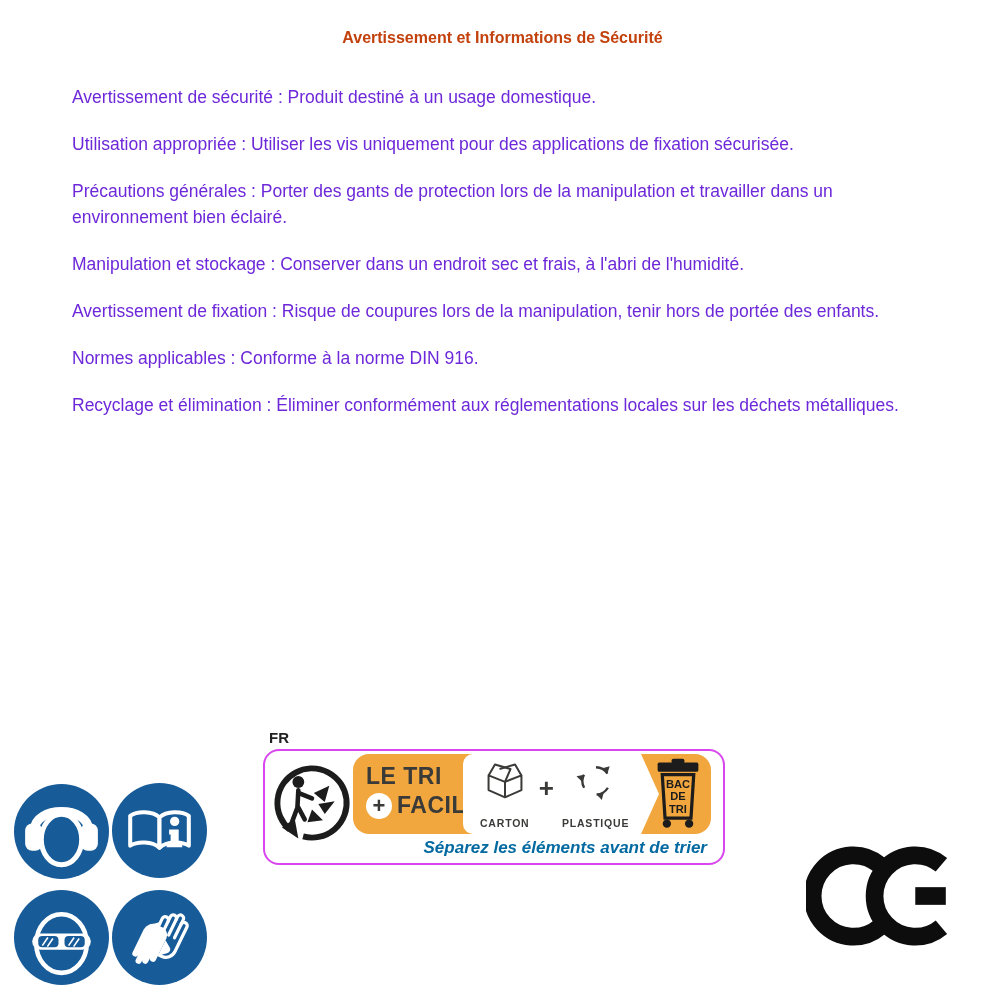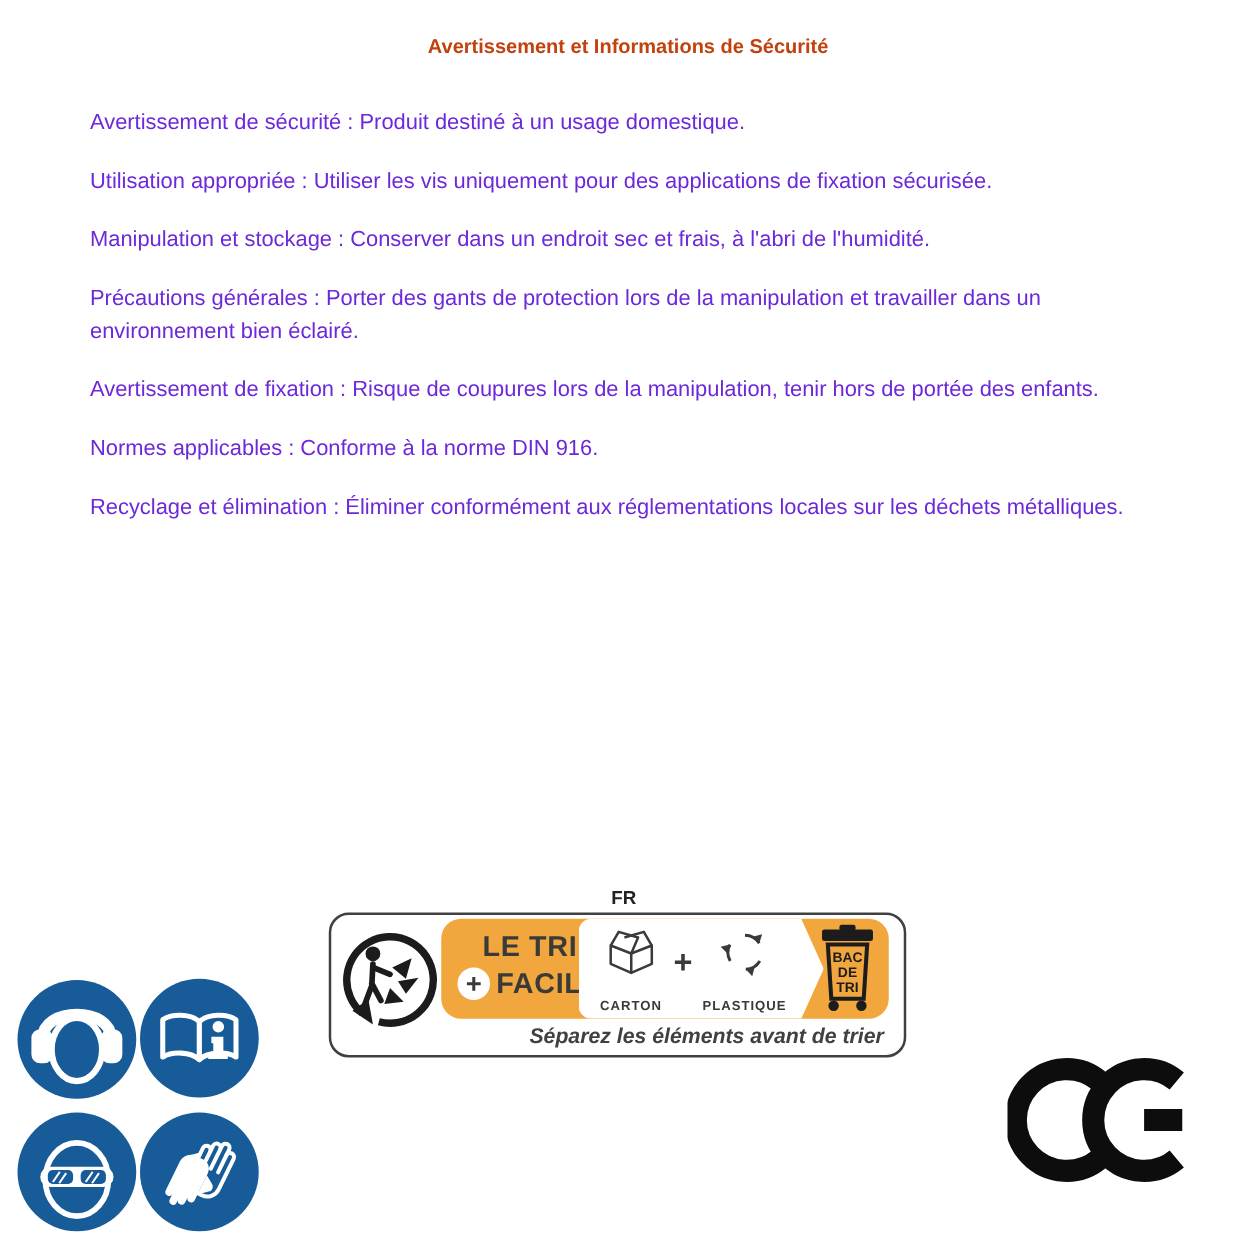--- a/index.html
+++ b/index.html
@@ -10,25 +10,25 @@
   
   .doc-title{
     position:absolute;top:29px;left:0;width:100%;text-align:center;
     font-size:16px;font-weight:bold;color:#c2410c;
   }
   .doc-body{position:absolute;top:84px;left:72px;width:852px;}
   .doc-body p{margin:0 0 21px 0;font-size:17.5px;line-height:26px;color:#6d28d9;}
   
   .picto{position:absolute;width:97px;height:97px;}
   
-  .recycle-block{position:absolute;left:263px;top:710px;width:466px;text-align:center;}
+  .recycle-block{position:absolute;left:263px;top:729px;width:466px;}
   .fr-code{font-size:15px;font-weight:bold;color:#222;margin:0 0 3px 6px;}
   .tri-label{
     position:relative;width:462px;height:116px;background:#fff;
-    border:2px solid #404040;border-radius:16px;box-sizing:border-box;
+    border:2px solid #d946ef;border-radius:16px;box-sizing:border-box;
   }
   .triman{position:absolute;left:6px;top:8px;}
   .tri-banner{
     position:absolute;left:88px;top:3px;width:358px;height:80px;
     border-radius:16px;
   }
   .brand{position:absolute;left:13px;top:9px;}
   .brand-line1{font-size:23px;font-weight:bold;letter-spacing:0.5px;line-height:26px;}
   .brand-line2{display:flex;align-items:center;gap:5px;margin-top:3px;}
   .plus-circle{
@@ -65,22 +65,22 @@
 </head>
 <body>
 
 <div class="canvas">
 
   <div class="doc-title">Avertissement et Informations de Sécurité</div>
 
   <div class="doc-body">
     <p>Avertissement de sécurité : Produit destiné à un usage domestique.</p>
     <p>Utilisation appropriée : Utiliser les vis uniquement pour des applications de fixation sécurisée.</p>
+    <p>Précautions générales : Porter des gants de protection lors de la manipulation et travailler dans un environnement bien éclairé.</p>
     <p>Manipulation et stockage : Conserver dans un endroit sec et frais, à l'abri de l'humidité.</p>
-    <p>Précautions générales : Porter des gants de protection lors de la manipulation et travailler dans un environnement bien éclairé.</p>
     <p>Avertissement de fixation : Risque de coupures lors de la manipulation, tenir hors de portée des enfants.</p>
     <p>Normes applicables : Conforme à la norme DIN 916.</p>
     <p>Recyclage et élimination : Éliminer conformément aux réglementations locales sur les déchets métalliques.</p>
   </div>
 
   <div class="picto" style="left:13px;top:783px;">
     <svg width="97" height="97" viewBox="0 0 96 96">
       <circle cx="48" cy="48" r="47" fill="#175B99"></circle>
       <ellipse cx="48" cy="56" rx="20" ry="25" fill="none" stroke="#fff" stroke-width="5"></ellipse>
       <path d="M21 47 C21 22, 75 22, 75 47" fill="none" stroke="#fff" stroke-width="9"></path>
@@ -191,21 +191,21 @@
             <path d="M10 17 L44 17 L41 64 L13 64 Z" fill="none" stroke="#1c1c1c" stroke-width="3.5"></path>
             <text x="27" y="32" text-anchor="middle" font-family="Liberation Sans, sans-serif" font-size="12" font-weight="bold" fill="#1c1c1c">BAC</text>
             <text x="27" y="45" text-anchor="middle" font-family="Liberation Sans, sans-serif" font-size="12" font-weight="bold" fill="#1c1c1c">DE</text>
             <text x="27" y="58" text-anchor="middle" font-family="Liberation Sans, sans-serif" font-size="12" font-weight="bold" fill="#1c1c1c">TRI</text>
             <circle cx="15" cy="70" r="4.5" fill="#1c1c1c"></circle>
             <circle cx="39" cy="70" r="4.5" fill="#1c1c1c"></circle>
           </svg>
         </div>
       </div>
 
-      <div class="tagline" style="color:#404040;">Séparez les éléments avant de trier</div>
+      <div class="tagline" style="color:#0369a1;">Séparez les éléments avant de trier</div>
     </div>
   </div>
 
 
   <div class="ce-mark">
     <span class="sr">CE</span>
     <svg width="146" height="102" viewBox="0 0 330 230">
       <g fill="none" stroke="#0d0d0d" stroke-width="40">
         <path d="M166.1 44.5 A92 92 0 1 0 166.1 185.5"></path>
         <path d="M306.1 44.5 A92 92 0 1 0 306.1 185.5"></path>

